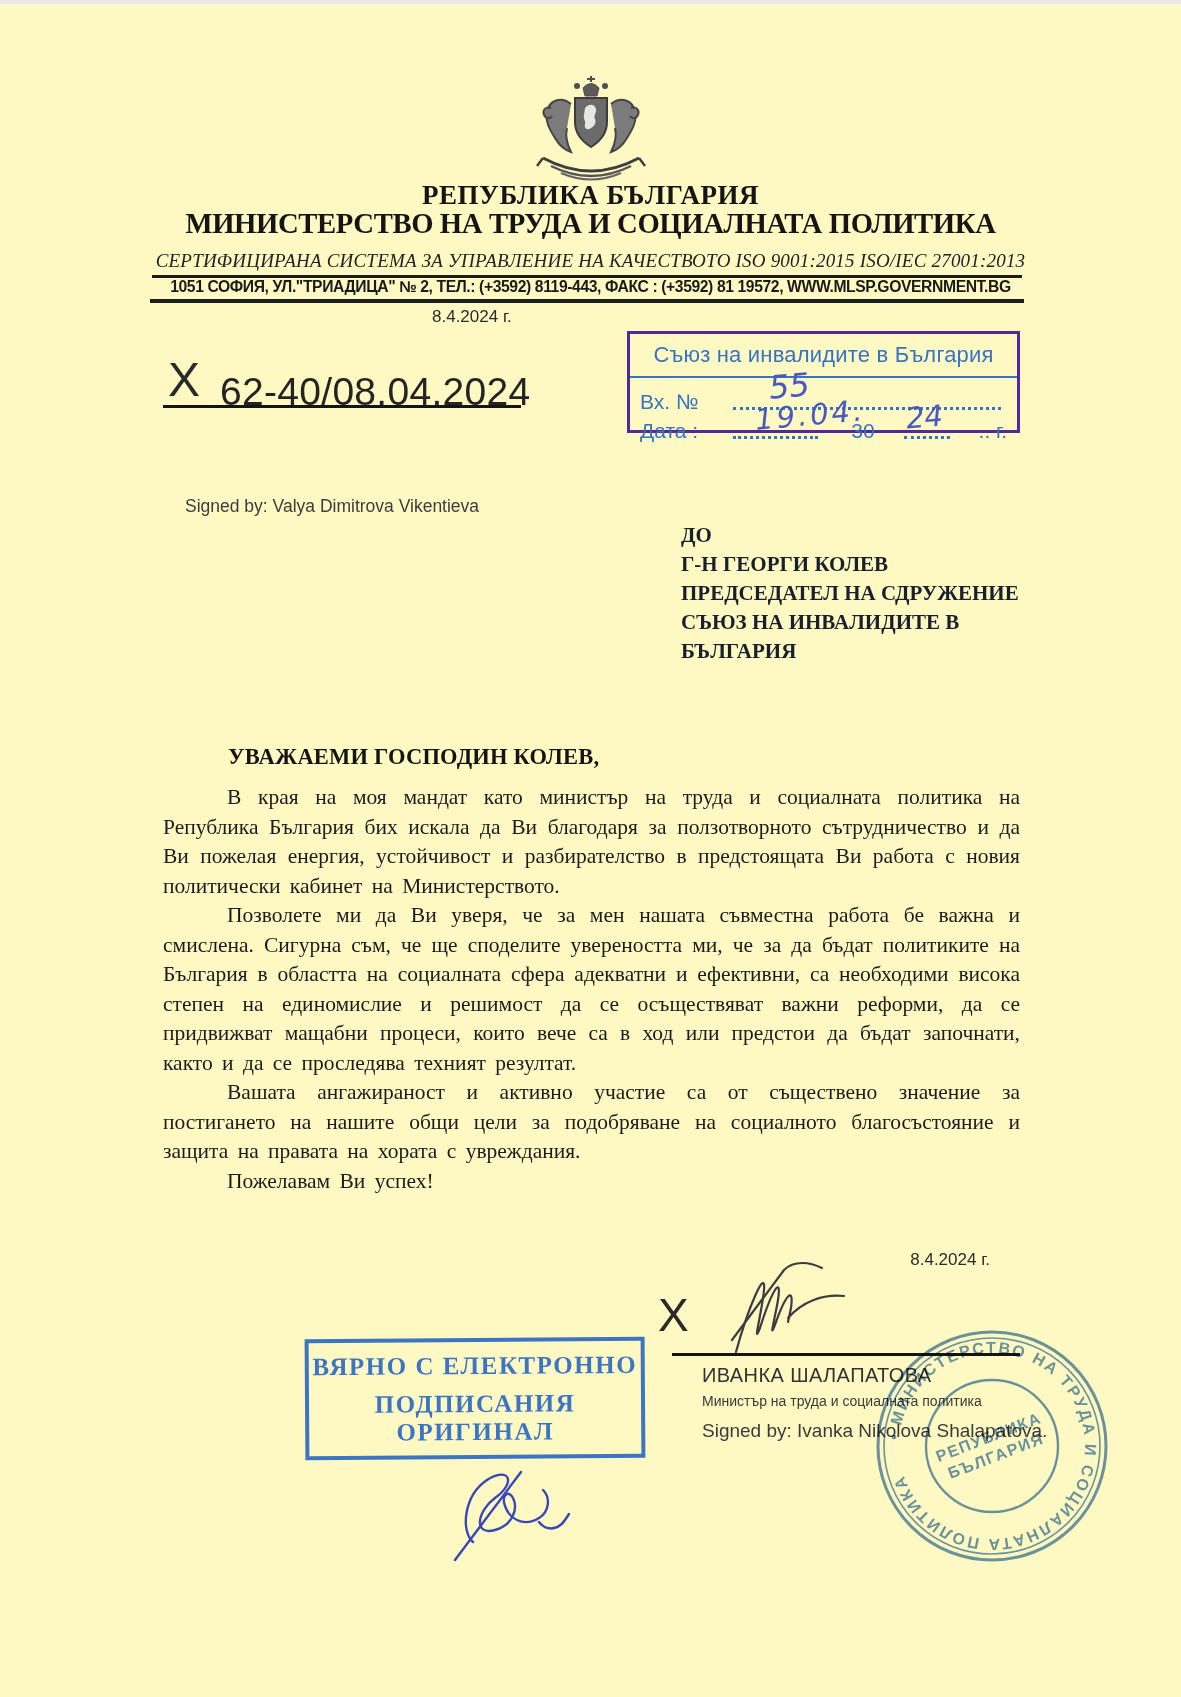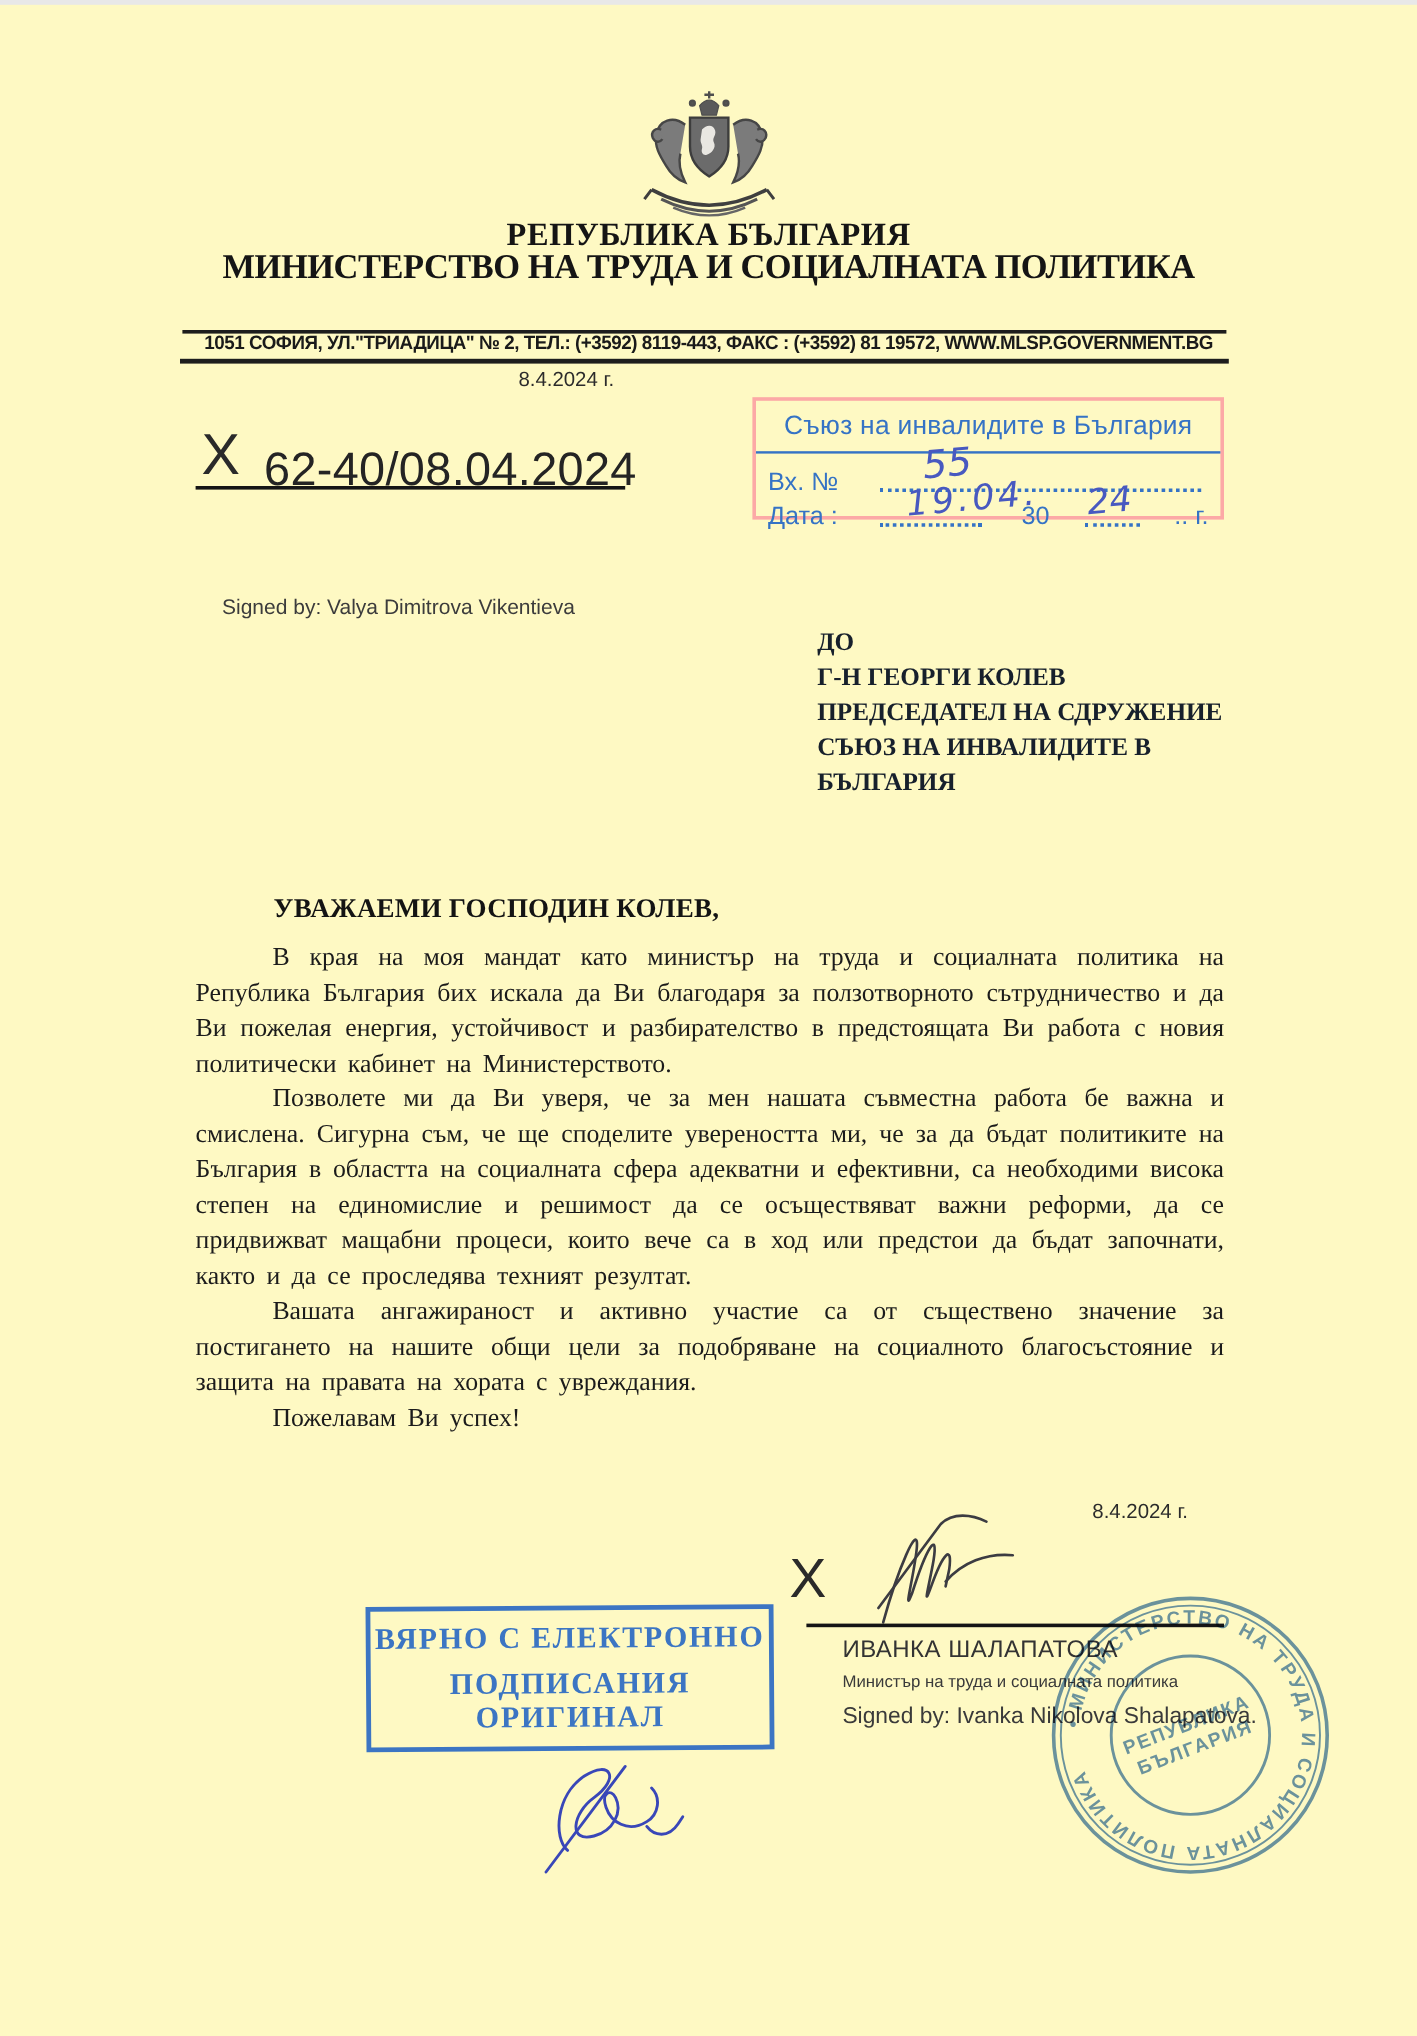--- a/index.html
+++ b/index.html
@@ -22,21 +22,21 @@
   .hdr-addr{top:274px;left:0;width:100%;text-align:center;
     font-family:"Liberation Sans",sans-serif;font-weight:bold;font-size:16px;
     letter-spacing:-.4px;transform:scaleX(.98);color:#1a1a1a;}
   
   .top-date{top:303px;left:432px;font-family:"Liberation Sans",sans-serif;font-size:17px;color:#2b2b2b;}
   .xmark-top{top:352px;left:168px;font-family:"Liberation Sans",sans-serif;font-size:48px;color:#2a2a2a;line-height:1;}
   .refnum{top:366px;left:220px;font-family:"Liberation Sans",sans-serif;font-size:39px;color:#242424;letter-spacing:.3px;}
   .ref-underline{top:401px;left:163px;width:358px;height:3px;background:#151515;}
   .signedby-top{top:492px;left:185px;font-family:"Liberation Sans",sans-serif;font-size:17.5px;color:#3c3c3c;}
   
-  .regstamp{top:327px;left:627px;width:393px;height:102px;border:3px solid #fca5a5;
+  .regstamp{top:327px;left:627px;width:393px;height:102px;border:3px solid #4c1d95;
     color:#2b6cc6;font-family:"Liberation Sans",sans-serif;box-sizing:border-box;opacity:.95;}
   .regstamp .title{height:42px;border-bottom:2px solid #2b6cc6;display:flex;align-items:center;
     justify-content:center;font-size:22px;letter-spacing:.2px;}
   .reg-row{display:flex;align-items:flex-end;padding:0 10px;font-size:21px;position:relative;gap:27px;}
   .reg-row1{margin-top:12px;}
   .reg-row2{margin-top:5px;}
   .dotline{flex:1;border-bottom:3px dotted #2b6cc6;margin:0 6px 4px 8px;position:relative;height:14px;}
   .dotline.short{flex:0 0 46px;margin:0 2px 4px 2px;}
   .hand{position:absolute;font-family:"DejaVu Sans",sans-serif;font-style:italic;color:#3f51c0;
     transform:rotate(-5deg);font-weight:400;}
@@ -95,20 +95,21 @@
 
       <path d="M38,86 q48,26 96,0" stroke="#3f3f3f" stroke-width="3"></path>
       <path d="M46,94 q40,20 80,0" stroke="#555" stroke-width="2.5"></path>
       <path d="M56,101 q30,13 60,0" stroke="#666" stroke-width="2"></path>
       <path d="M38,86 l-6,8 M134,86 l6,8" stroke="#3f3f3f" stroke-width="2.5"></path>
     </g>
   </svg>
 
   <div class="abs hdr-republic">РЕПУБЛИКА БЪЛГАРИЯ</div>
   <div class="abs hdr-ministry">МИНИСТЕРСТВО НА ТРУДА И СОЦИАЛНАТА ПОЛИТИКА</div>
+  <div class="abs hdr-cert">СЕРТИФИЦИРАНА СИСТЕМА ЗА УПРАВЛЕНИЕ НА КАЧЕСТВОТО  ISO 9001:2015   ISO/IEC 27001:2013</div>
   <div class="abs rule rule1"></div>
   <div class="abs hdr-addr">1051 СОФИЯ, УЛ."ТРИАДИЦА" № 2, ТЕЛ.: (+3592) 8119-443, ФАКС : (+3592) 81 19572, WWW.MLSP.GOVERNMENT.BG</div>
   <div class="abs rule rule2"></div>
 
   <div class="abs top-date">8.4.2024 г.</div>
   <div class="abs xmark-top">X</div>
   <div class="abs refnum">62-40/08.04.2024</div>
   <div class="abs ref-underline"></div>
   <div class="abs signedby-top">Signed by: Valya Dimitrova Vikentieva</div>
 

